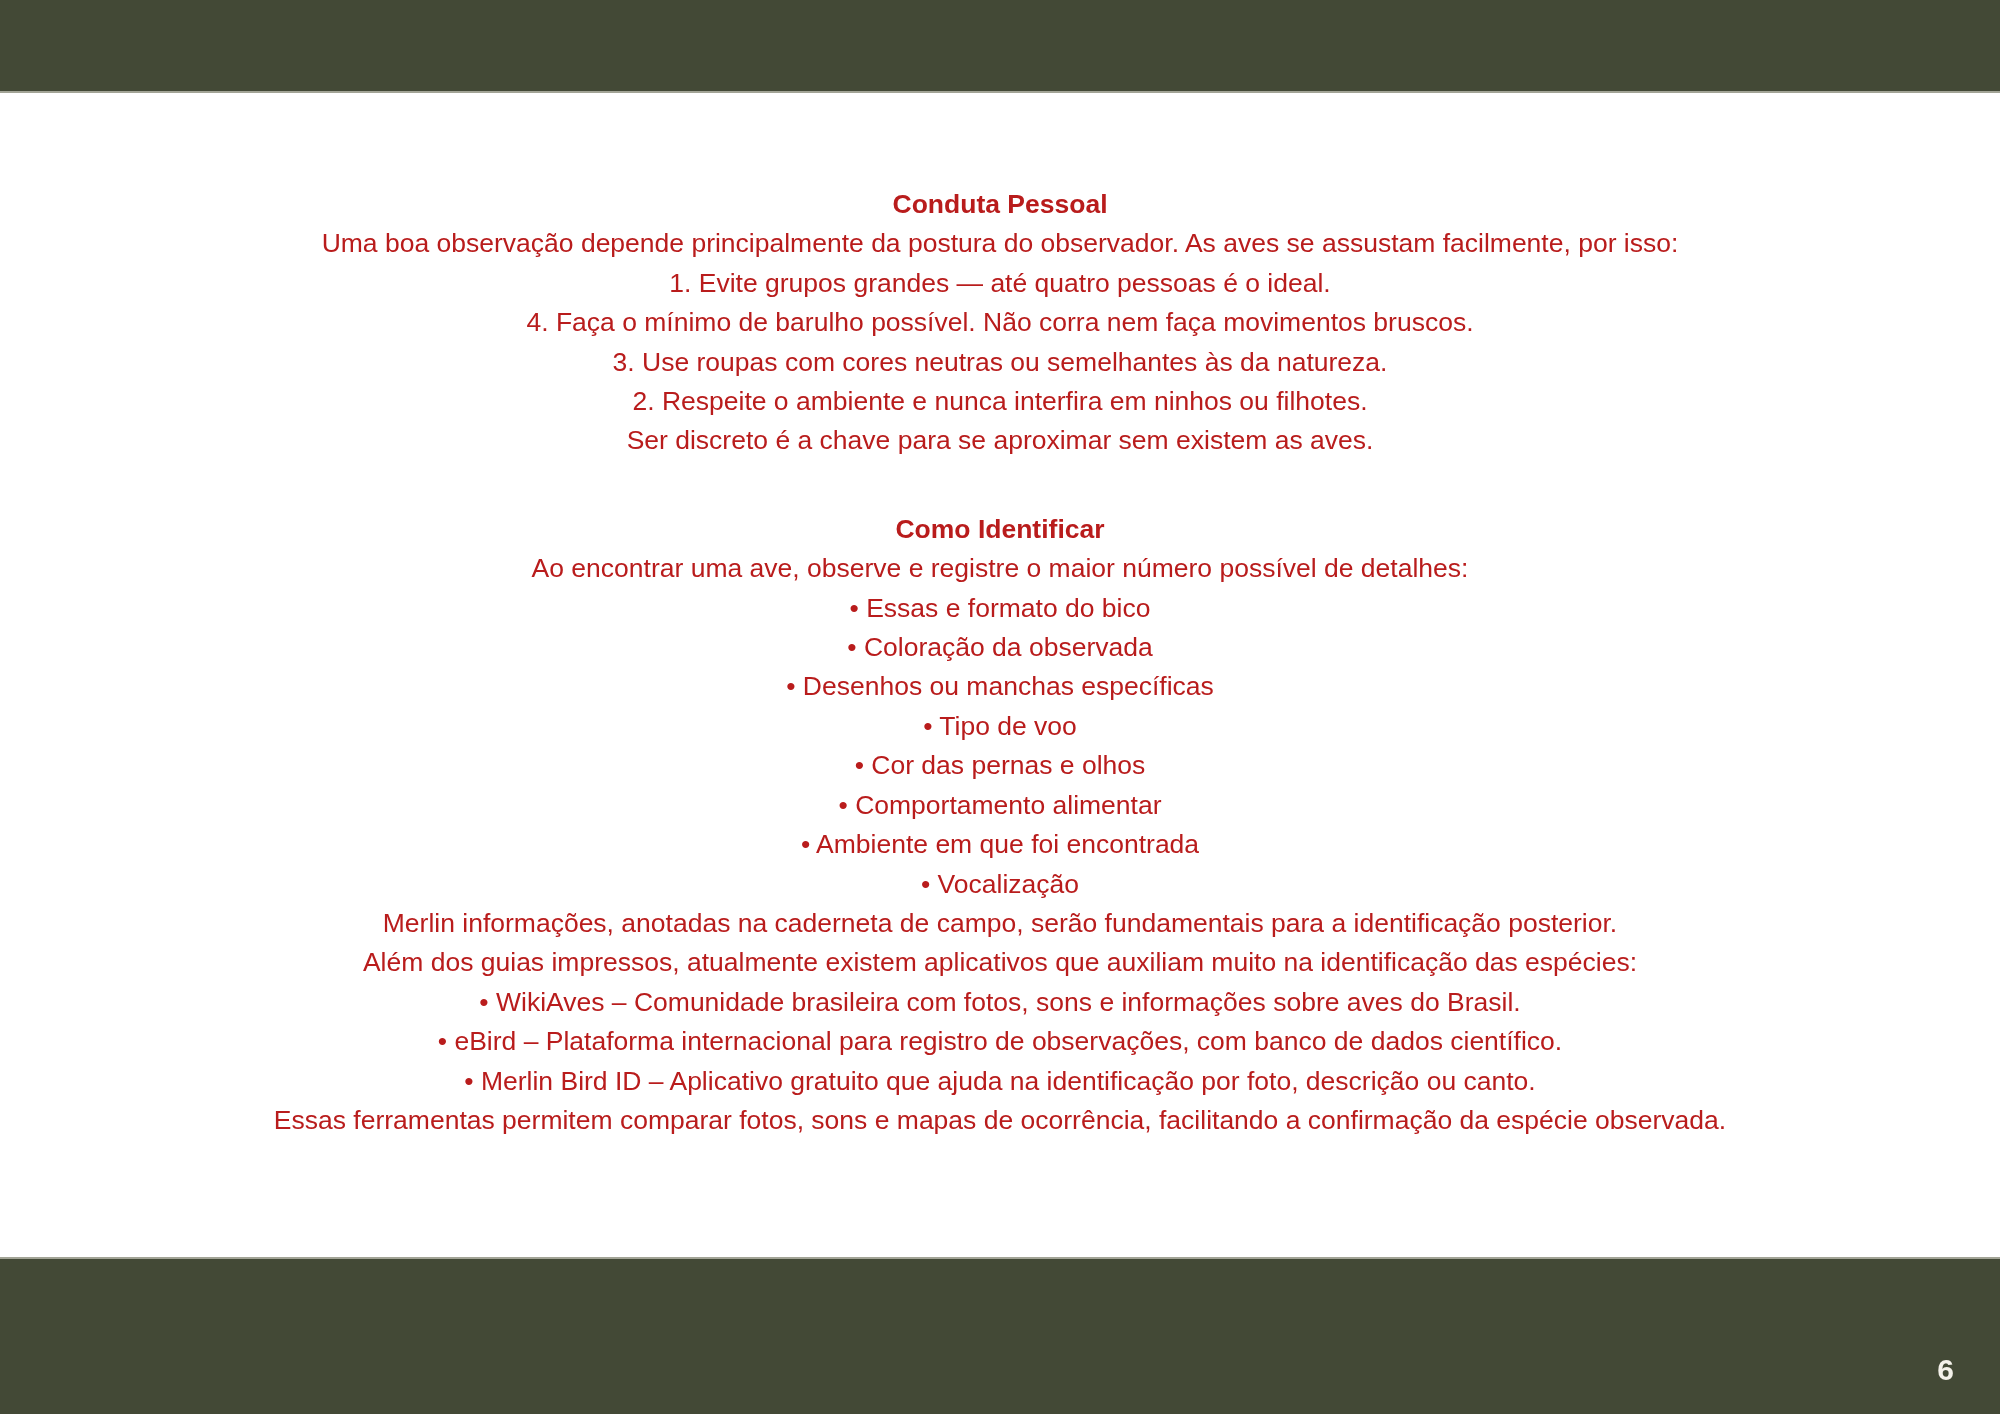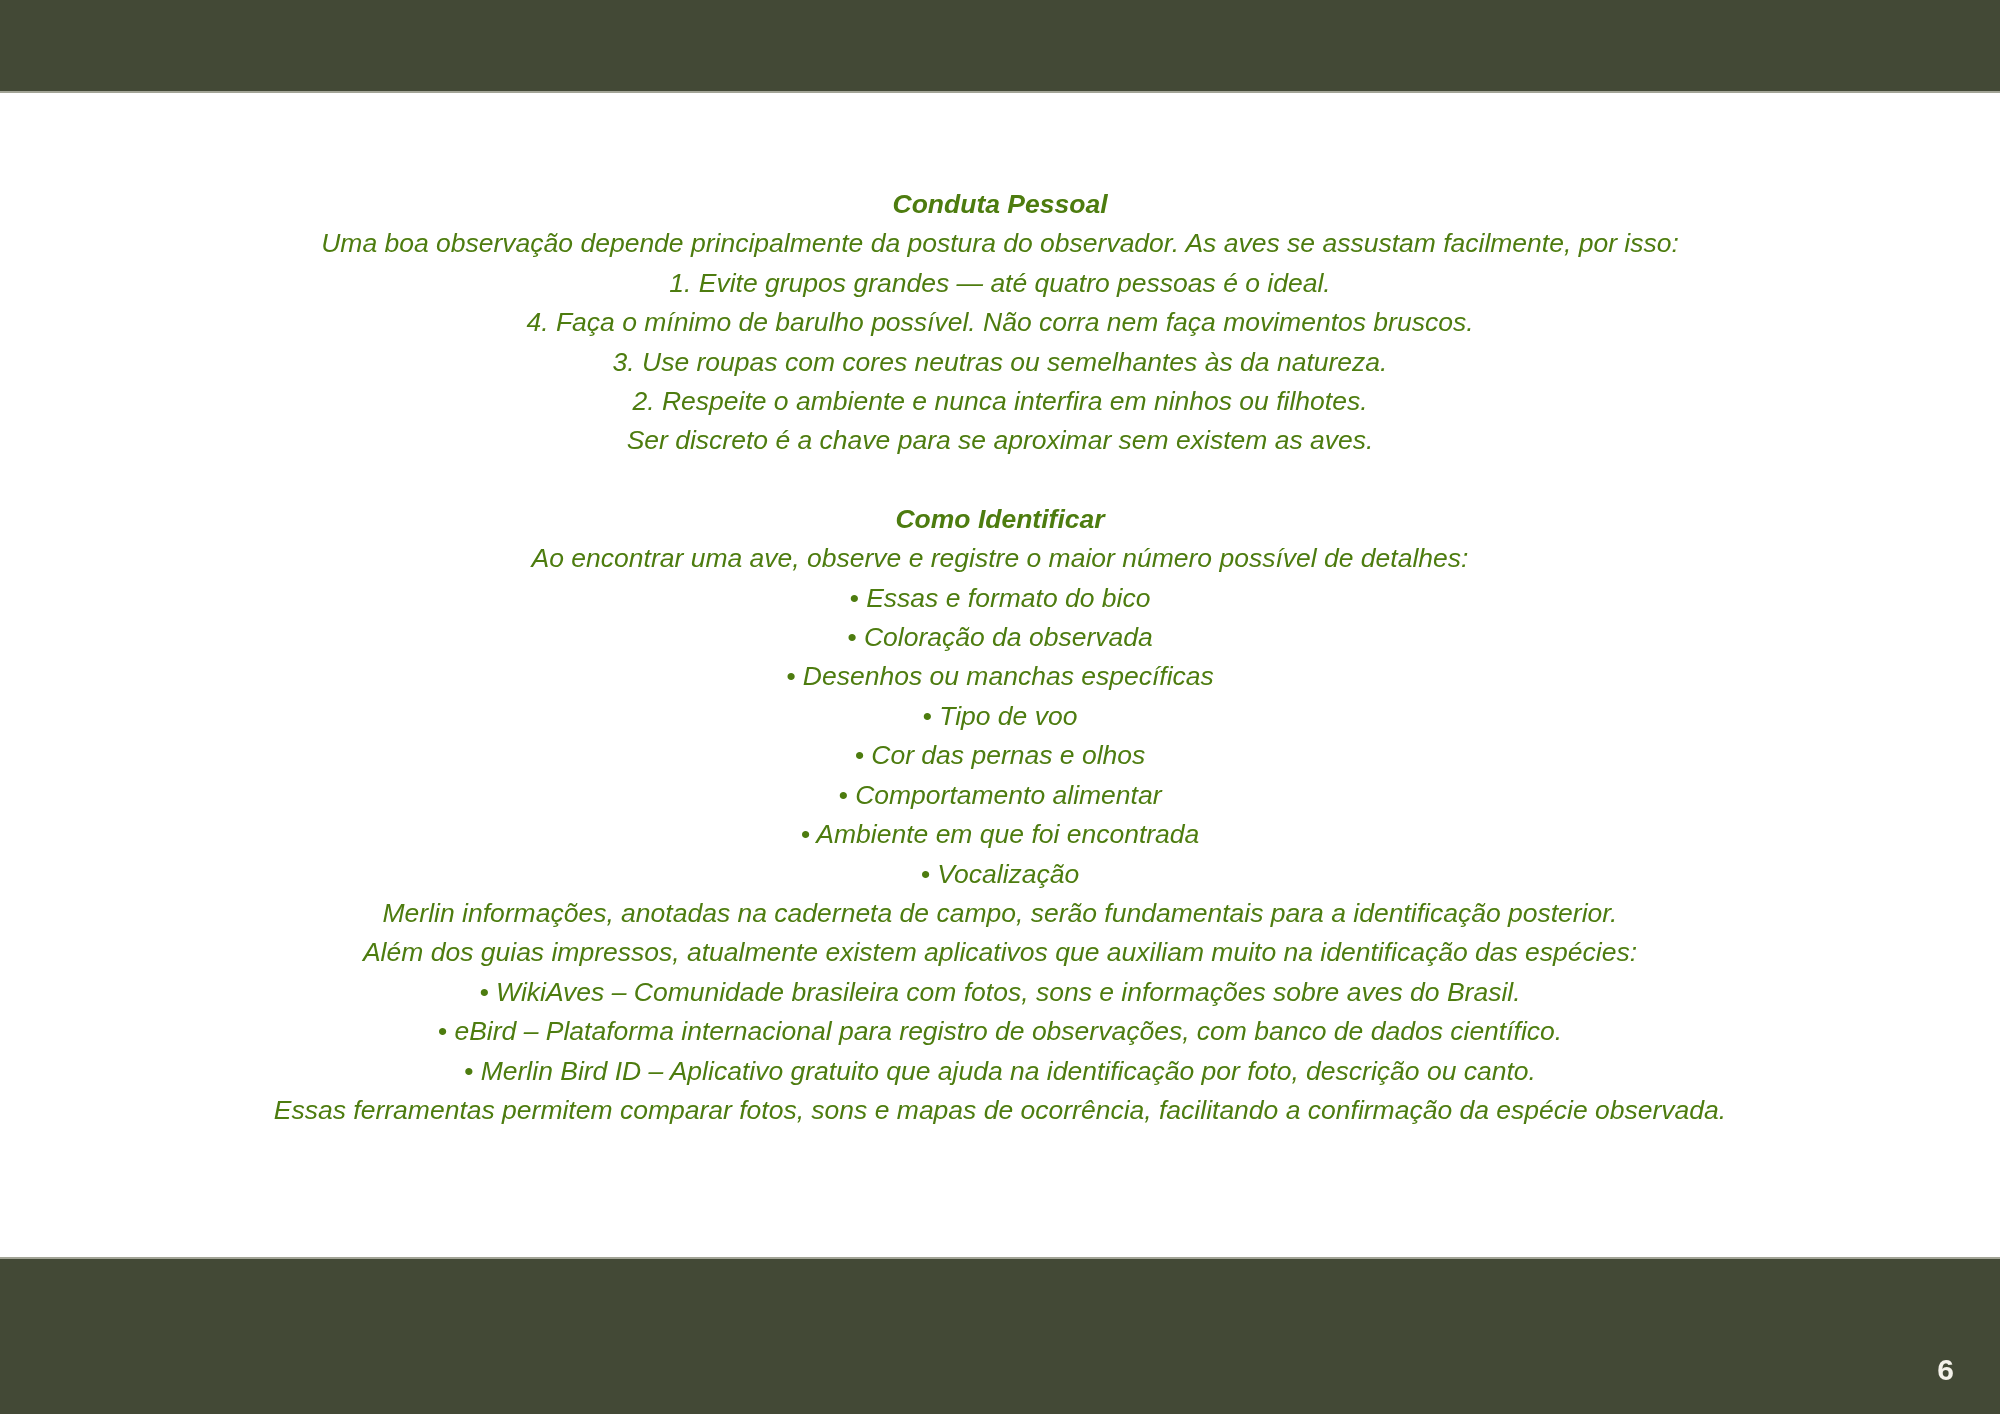--- a/index.html
+++ b/index.html
@@ -31,34 +31,33 @@
       height: 155px;
       border-top: 2px solid #A2A496;
     }
     .content {
       position: absolute;
       top: 93px;
       left: 0;
       right: 0;
       padding-top: 92px;
       text-align: center;
-      color: #4d7c0f;
-      font-style: italic;
+      color: #b91c1c;
     }
     .line {
       margin: 0;
       font-size: 26.5px;
       line-height: 39.4px;
       white-space: nowrap;
     }
     .title {
       font-weight: bold;
     }
     .section-gap {
-      margin-top: 39px;
+      margin-top: 49px;
     }
     .page-number {
       position: absolute;
       right: 46px;
       bottom: 27px;
       font-size: 30px;
       font-weight: bold;
       font-style: normal;
       color: #F4F1EA;
     }

